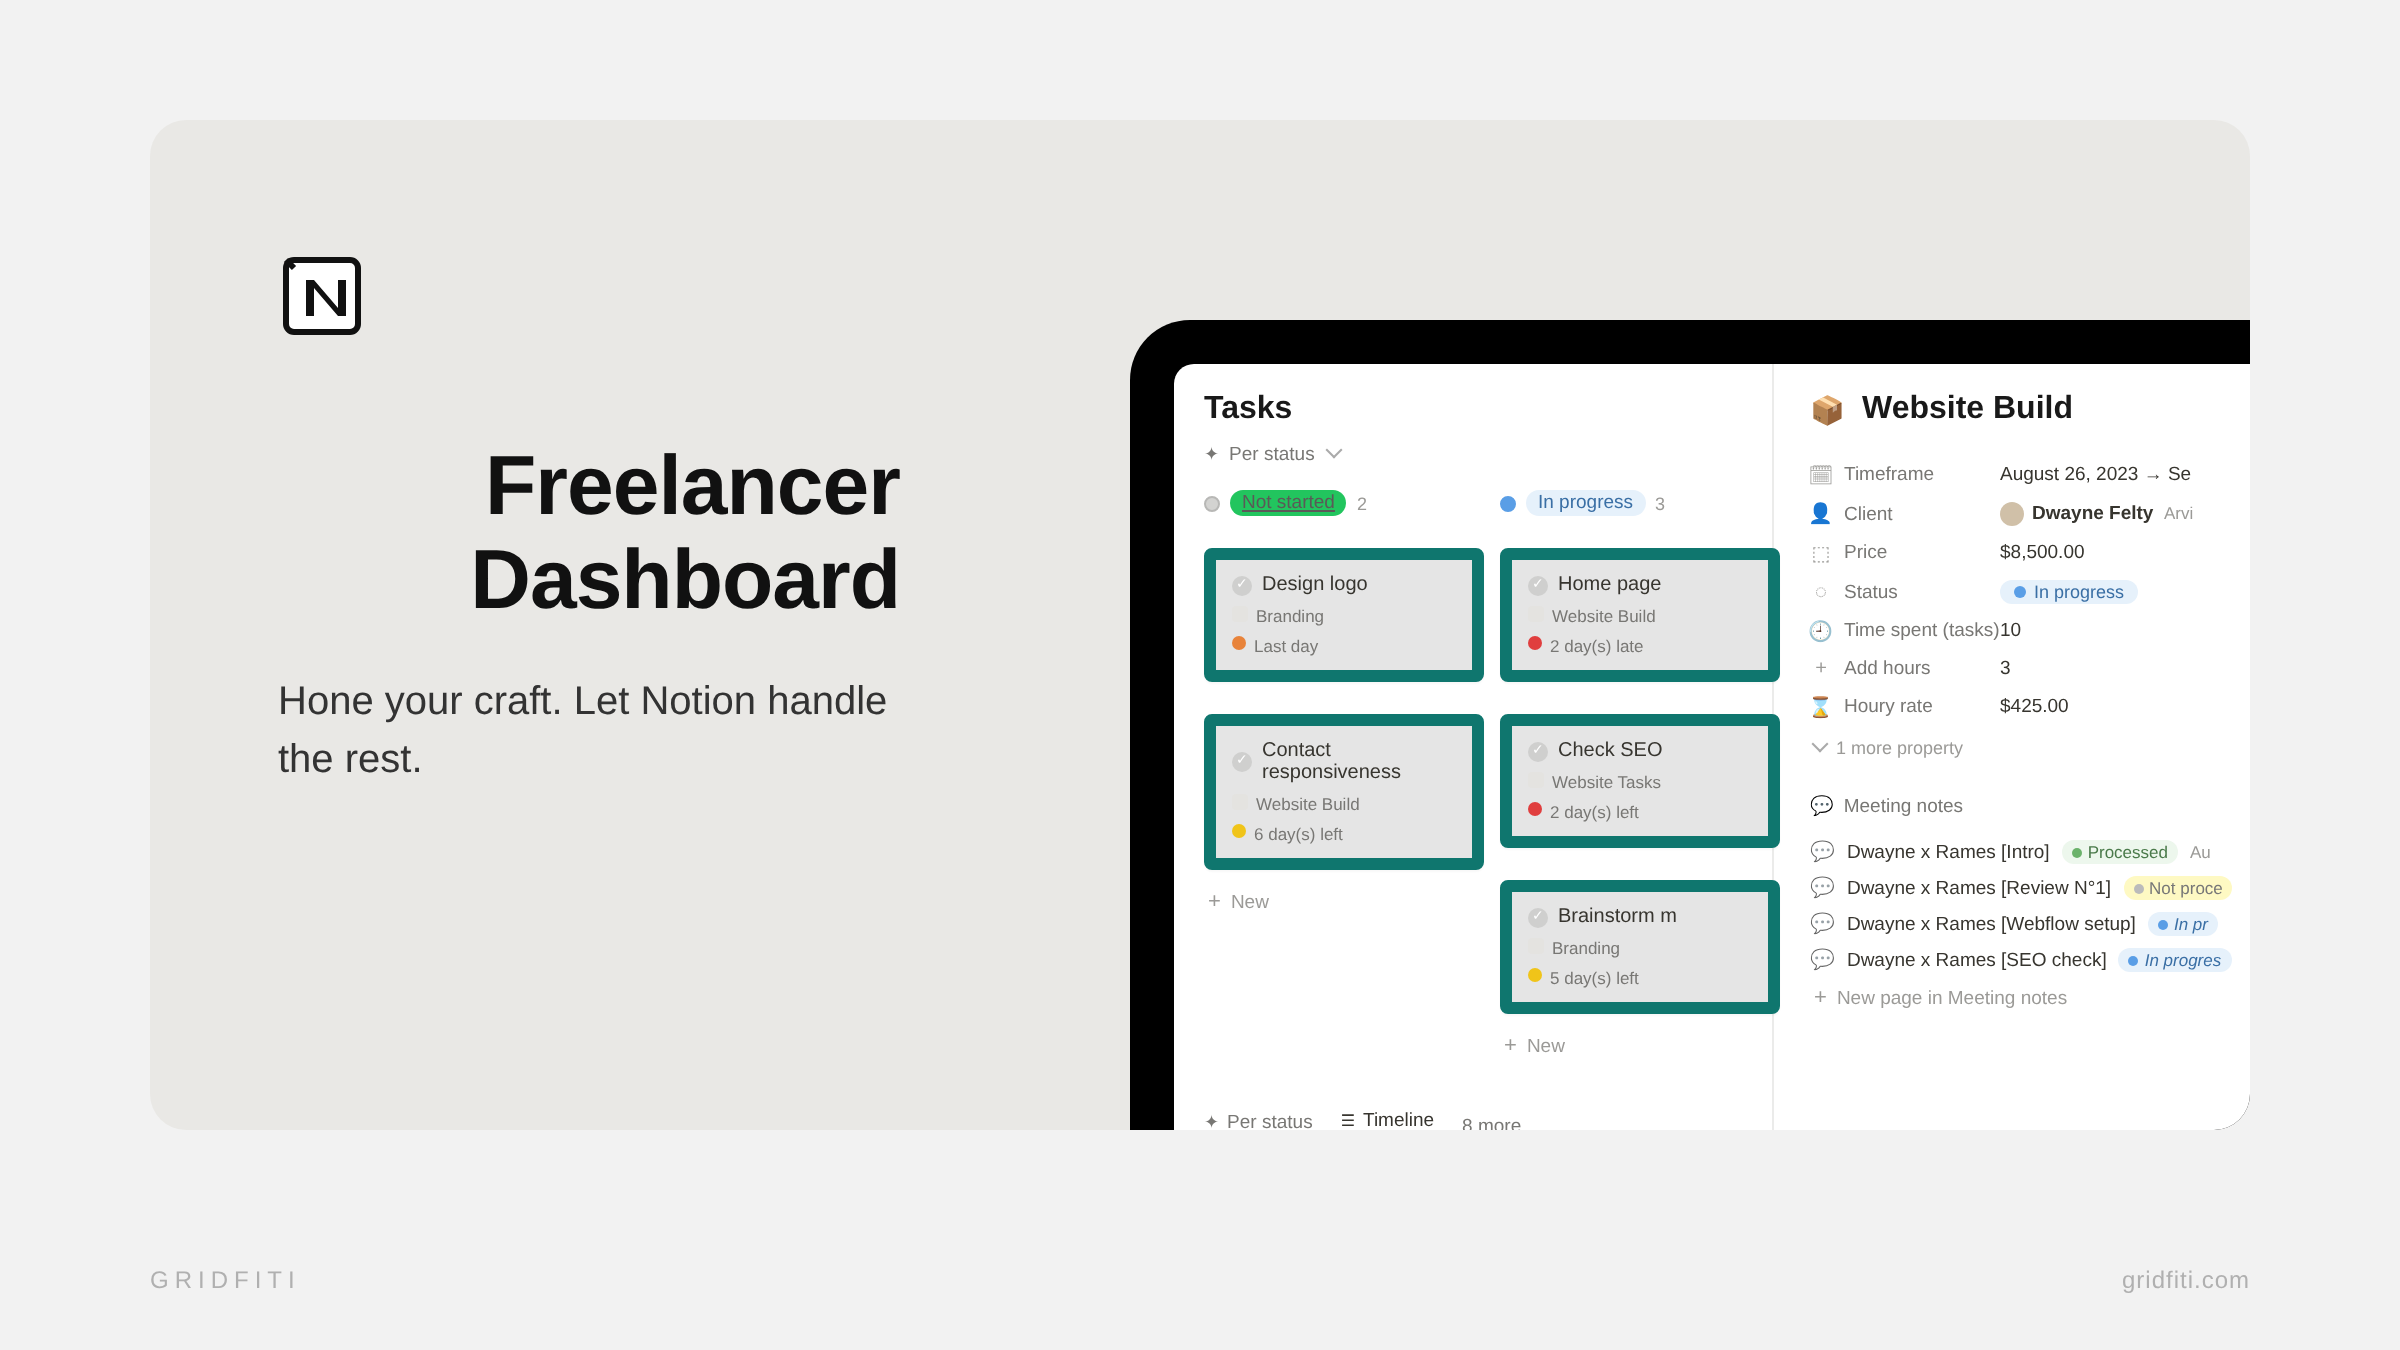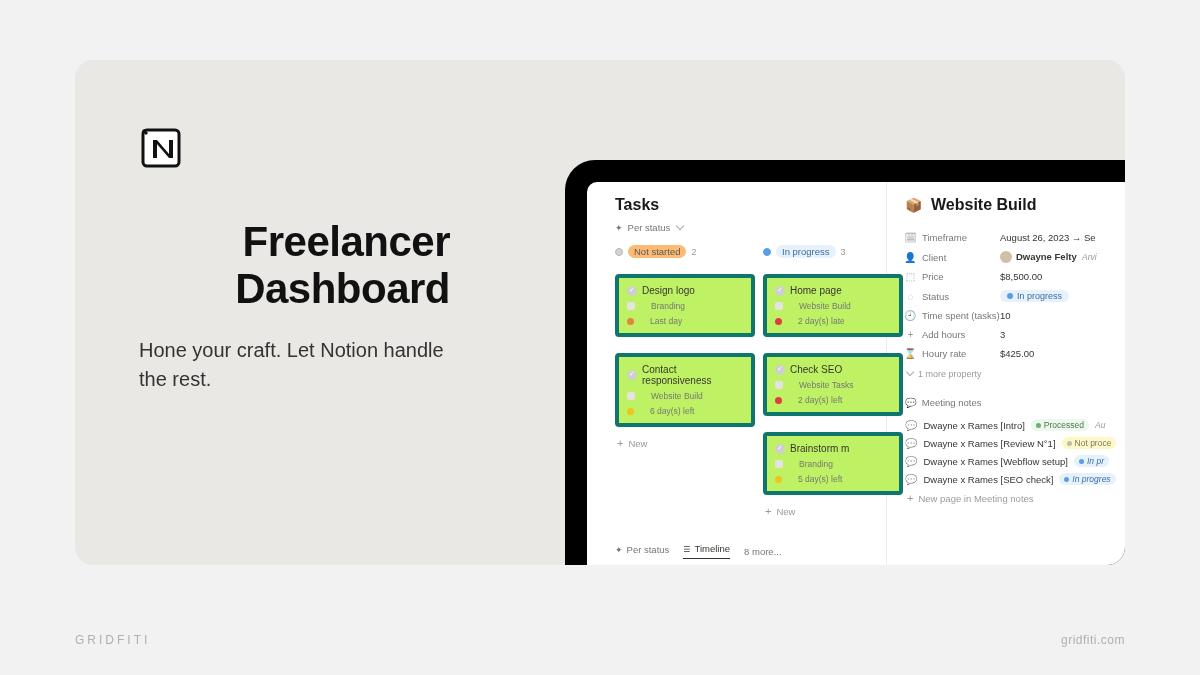--- a/index.html
+++ b/index.html
@@ -62,21 +62,21 @@
   width: 100%;
   height: 100%;
   border-radius: 10px 0 0 0;
   display: flex;
   font-size: 10px;
   color: #37352f;
   overflow: hidden;
 }
 .tasks-pane {
   width: 300px;
-  padding: 14px 10px 10px 28px;
+  padding: 14px 10px 10px 15px;
   border-right: 1px solid #ebebea;
 }
 .pane-title {
   font-size: 16px;
   font-weight: 700;
   color: #191919;
 }
 .view-selector {
   display: flex;
   align-items: center;
@@ -125,26 +125,26 @@
   flex-shrink: 0;
 }
 .status-dot.gray { background: #d3d3d1; border-color: #b8b8b6; }
 .status-dot.blue { background: #5a9ee6; border-color: #5a9ee6; }
 .col-label {
   background: #f1f1ef;
   padding: 1px 6px;
   border-radius: 8px;
   color: #5a5a57;
 }
-.col-label.not-started { background: #fdba74; color: #5a5a57;}
+.col-label.not-started { background: #22c55e; color: #5a5a57; text-decoration: underline;}
 .col-label.in-progress { background: #e6f1fb; color: #3a6fa5; }
 .col-count { color: #9b9a97; font-size: 9px; }
 .task-card {
-  border: 4px solid #0f766e;
-  background: #bef264;
+  border: 6px solid #0f766e;
+  background: #e5e5e5;
   border-radius: 4px;
   padding: 7px 8px;
   margin-bottom: 6px;
   box-shadow: 0 1px 1px rgba(0,0,0,0.03);
   margin-top: 16px;
 }
 .task-title {
   display: flex;
   align-items: center;
   gap: 5px;
@@ -161,22 +161,22 @@
 }
 .check-circle::after {
   content: "✓";
   color: #fff;
   font-size: 7px;
   position: absolute;
   top: 0; left: 2px;
 }
 .task-meta {
   display: flex;
-  align-items: center;
-  gap: 16px;
+  align-items: flex-start;
+  gap: 4px;
   font-size: 8.5px;
   color: #787774;
   margin-top: 5px;
 }
 .meta-icon {
   width: 8px; height: 8px;
   background: #e4e3e0;
   border-radius: 2px;
   flex-shrink: 0;
 }
@@ -332,21 +332,21 @@
   display: inline-flex;
   align-items: center;
   gap: 3px;
 }
 .note-status.processed { background: #edf7ed; color: #4a7a4a; }
 .note-status.processed::before { content:""; width:5px; height:5px; border-radius:50%; background:#6bb26b; }
 .note-status.not-processed { background: #fef9c3; color: #777; }
 .note-status.not-processed::before { content:""; width:5px; height:5px; border-radius:50%; background:#bbb; }
 .note-status.in-progress { background: #e6f1fb; color: #3a6fa5; font-style: italic; }
 .note-status.in-progress::before { content:""; width:5px; height:5px; border-radius:50%; background:#5a9ee6; }
-.note-extra { font-size: 8.5px; color: #9b9a97; font-style: italic; }
+.note-extra { font-size: 8.5px; color: #9b9a97; }
 
 
 .footer {
   position: absolute;
   bottom: 28px;
   left: 75px;
   right: 75px;
   display: flex;
   justify-content: space-between;
   font-size: 12px;

